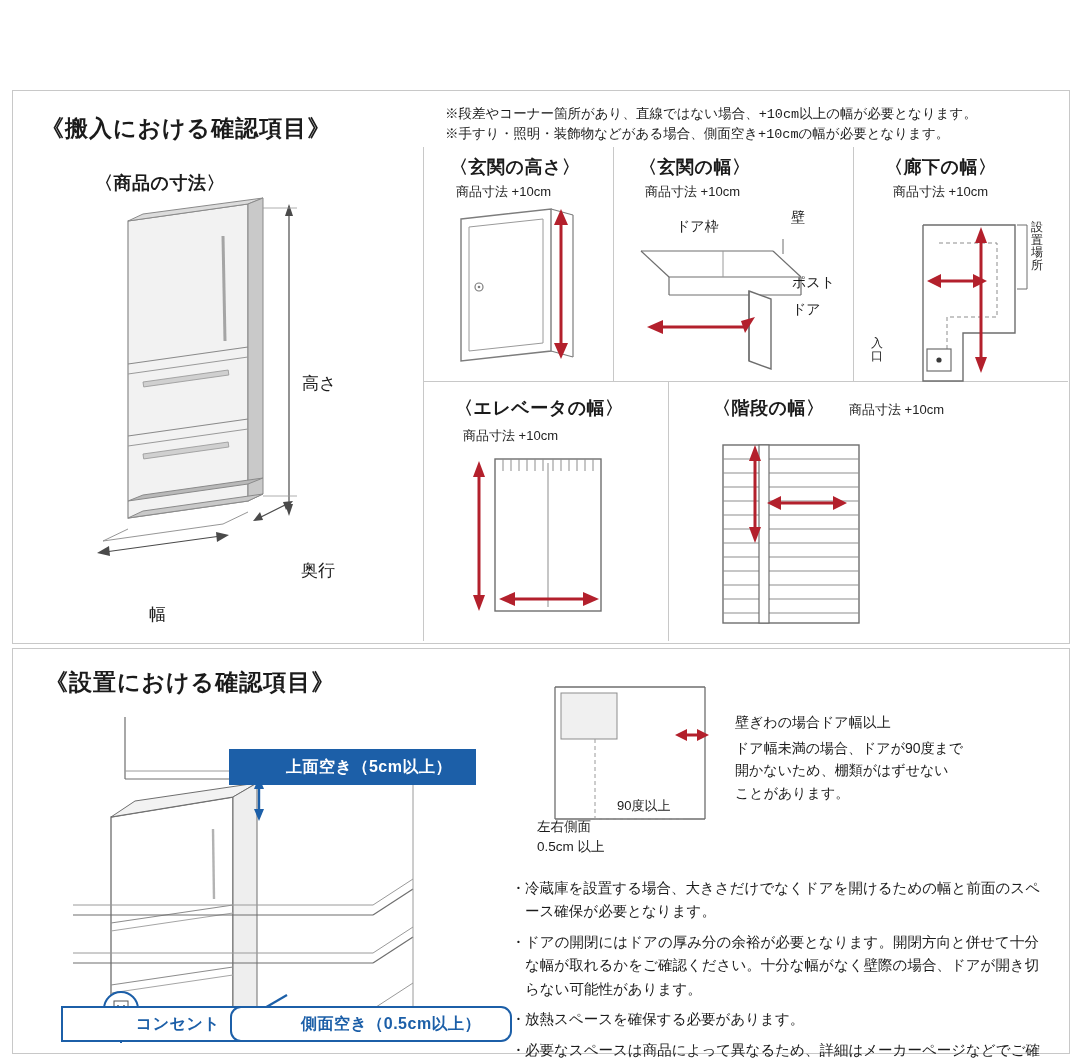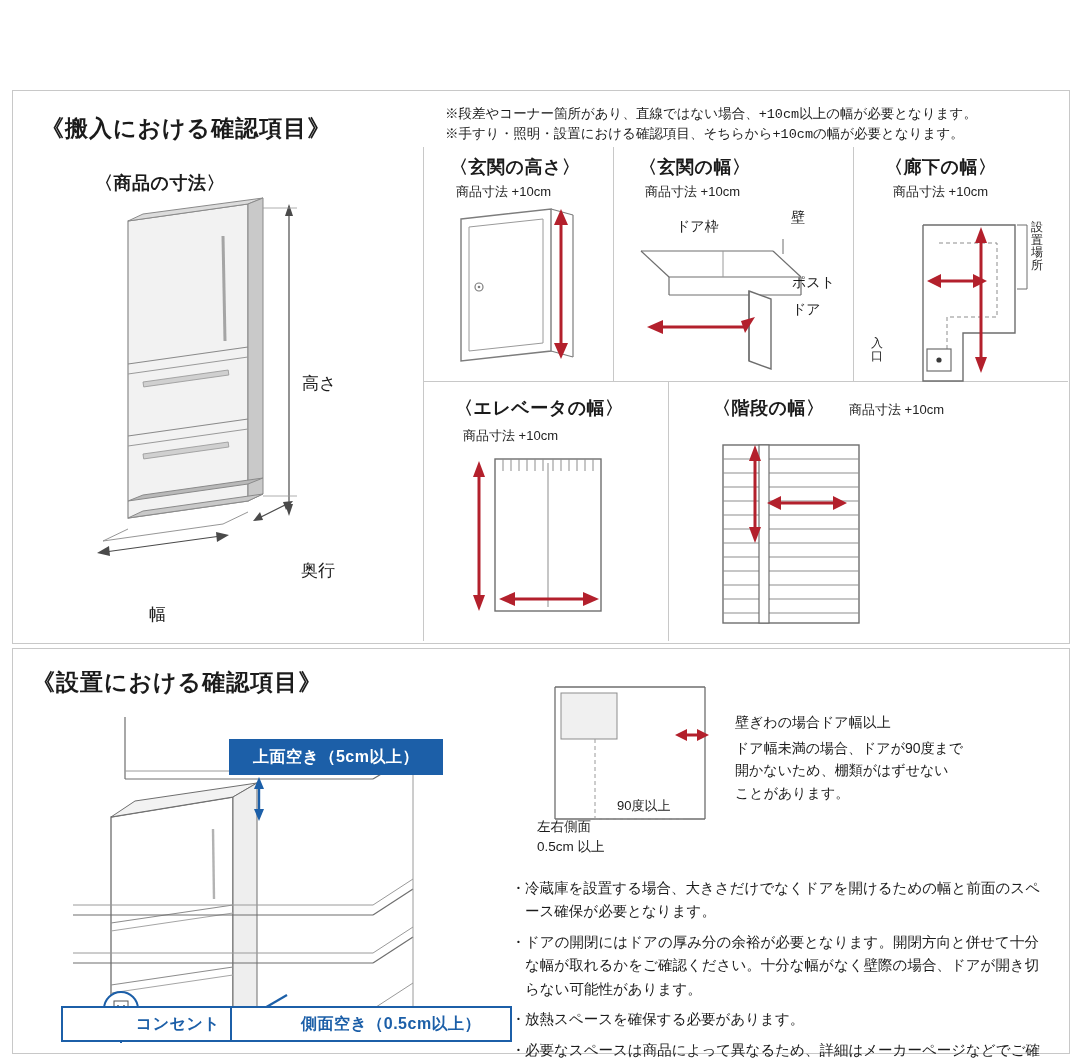--- a/index.html
+++ b/index.html
@@ -70,21 +70,21 @@
 <body>
 
 <div class="page">
 
 
   <div class="sec1">
 
     <div class="sec-title" style="left:28px;top:22px;">《搬入における確認項目》</div>
 
     <div class="note" style="left:432px;top:14px;width:620px;">※段差やコーナー箇所があり、直線ではない場合、+10cm以上の幅が必要となります。</div>
-    <div class="note" style="left:432px;top:34px;width:620px;">※手すり・照明・設置における確認項目、そちらから+10cmの幅が必要となります。</div>
+    <div class="note" style="left:432px;top:34px;width:620px;">※手すり・照明・装飾物などがある場合、側面空き+10cmの幅が必要となります。</div>
 
     <div class="vline" style="left:410px;top:56px;height:494px;"></div>
     <div class="hline" style="left:410px;top:290px;width:645px;"></div>
     <div class="vline" style="left:600px;top:56px;height:234px;"></div>
     <div class="vline" style="left:840px;top:56px;height:234px;"></div>
     <div class="vline" style="left:655px;top:290px;height:260px;"></div>
 
     <div class="cell-title" style="position:absolute;left:82px;top:80px;">〈商品の寸法〉</div>
 
     <div class="fr-wrap" style="left:60px;top:105px;">
@@ -262,21 +262,21 @@
 
         <line x1="84" y1="72" x2="144" y2="72" stroke="#b3202c" stroke-width="3"></line>
         <polygon points="74,72 88,65 88,79" fill="#b3202c"></polygon>
         <polygon points="154,72 140,65 140,79" fill="#b3202c"></polygon>
       </svg>
     </div>
   </div>
 
   <div class="sec2">
 
-    <div class="sec-title" style="left:19px;top:18px;">《設置における確認項目》</div>
+    <div class="sec-title" style="left:32px;top:18px;">《設置における確認項目》</div>
 
     <div style="position:absolute;left:60px;top:60px;">
       <svg width="460" height="345" viewBox="0 0 460 345">
 
         <line x1="52" y1="8" x2="52" y2="70" stroke="#6e6e6e" stroke-width="1.2"></line>
         <line x1="52" y1="70" x2="300" y2="70" stroke="#6e6e6e" stroke-width="1.2"></line>
         <line x1="52" y1="62" x2="300" y2="62" stroke="#9a9a9a" stroke-width="1"></line>
         <line x1="300" y1="62" x2="330" y2="44" stroke="#9a9a9a" stroke-width="1"></line>
         <line x1="300" y1="70" x2="330" y2="52" stroke="#6e6e6e" stroke-width="1.2"></line>
         <line x1="330" y1="44" x2="330" y2="52" stroke="#6e6e6e" stroke-width="1"></line>
@@ -309,23 +309,23 @@
         <line x1="190" y1="300" x2="214" y2="286" stroke="#1c5fa8" stroke-width="2.2"></line>
 
         <circle cx="48" cy="300" r="17" fill="#fff" stroke="#1c5fa8" stroke-width="2"></circle>
         <rect x="41" y="292" width="14" height="16" fill="#fff" stroke="#555" stroke-width="1"></rect>
         <line x1="45" y1="296" x2="45" y2="302" stroke="#555" stroke-width="1.4"></line>
         <line x1="51" y1="296" x2="51" y2="302" stroke="#555" stroke-width="1.4"></line>
         <line x1="48" y1="317" x2="48" y2="334" stroke="#1c5fa8" stroke-width="2"></line>
       </svg>
     </div>
 
-    <div class="blue-box" style="left:216px;top:90px;width:210px;height:32px;">上面空き（5cm以上）</div>
+    <div class="blue-box" style="left:216px;top:100px;width:210px;height:32px;padding-left:33px;">上面空き（5cm以上）</div>
     <div class="blue-box-w" style="left:48px;top:357px;width:150px;height:32px;">コンセント</div>
-    <div class="blue-box-w" style="left:217px;top:357px;width:238px;height:32px;">側面空き（0.5cm以上）</div>
+    <div class="blue-box-w" style="left:217px;top:357px;width:238px;height:32px;border-radius:11px;">側面空き（0.5cm以上）</div>
 
     <div style="position:absolute;left:520px;top:30px;">
       <svg width="220" height="190" viewBox="0 0 220 190">
         <line x1="22" y1="8" x2="172" y2="8" stroke="#6e6e6e" stroke-width="1.3"></line>
         <line x1="22" y1="8" x2="22" y2="140" stroke="#6e6e6e" stroke-width="1.3"></line>
         <line x1="22" y1="140" x2="172" y2="140" stroke="#6e6e6e" stroke-width="1.3"></line>
         <line x1="172" y1="8" x2="172" y2="140" stroke="#6e6e6e" stroke-width="1.3"></line>
         <rect x="28" y="14" width="56" height="46" fill="#f0f0f0" stroke="#8d8d8d" stroke-width="1"></rect>
         <line x1="62" y1="60" x2="62" y2="140" stroke="#9a9a9a" stroke-width="1" stroke-dasharray="4 3"></line>
         <line x1="62" y1="140" x2="150" y2="140" stroke="#9a9a9a" stroke-width="1" stroke-dasharray="4 3"></line>

